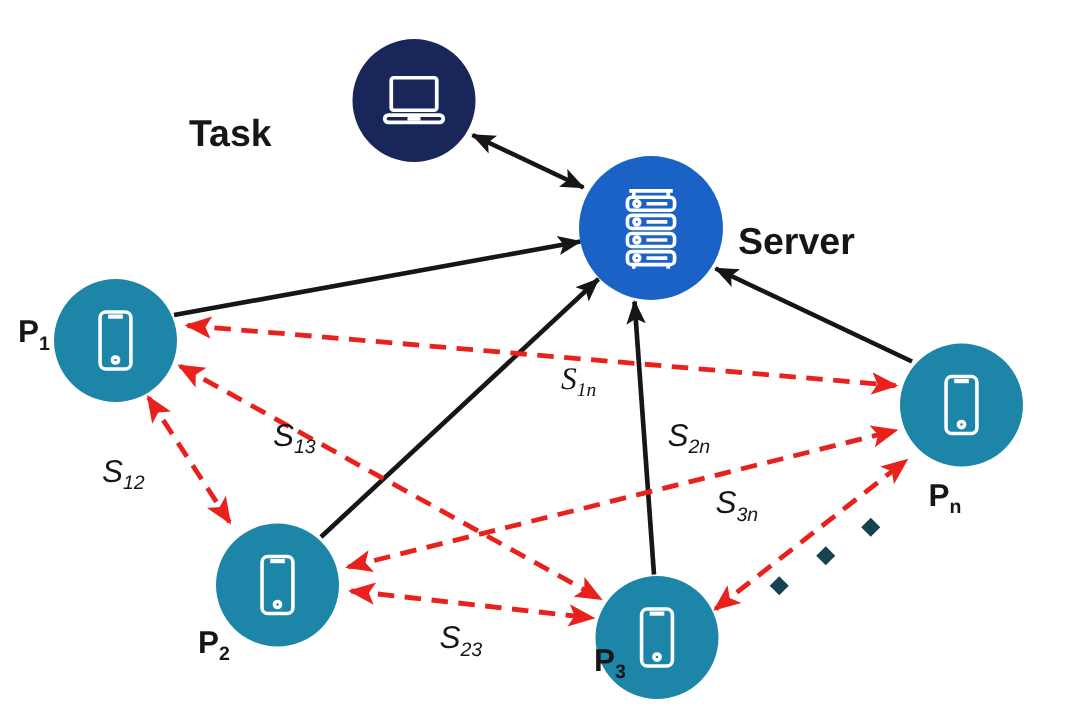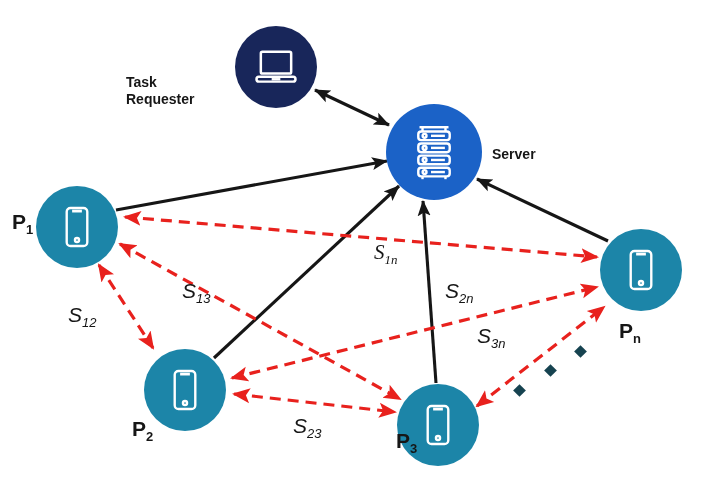--- a/index.html
+++ b/index.html
@@ -20,21 +20,21 @@
   .node{position:absolute; border-radius:50%; z-index:2; display:flex; align-items:center; justify-content:center;}
   .node svg{display:block;}
   .node-tr{left:235px; top:26px;  width:82px; height:82px; background:var(--navy);}
   .node-sv{left:386px; top:104px; width:96px; height:96px; background:var(--blue);}
   .node-p {width:82px; height:82px; background:var(--teal);}
   .node-p1{left:36px;  top:186px;}
   .node-p2{left:144px; top:349px;}
   .node-p3{left:397px; top:384px;}
   .node-pn{left:600px; top:229px;}
   .lbl{position:absolute; z-index:3; color:var(--ink); white-space:nowrap;}
-  .lbl-bold{font-weight:bold; font-size:14px; line-height:1.22;}
+  .lbl-bold{font-weight:bold; font-size:25px; line-height:1.22;text-align:center;}
   .plbl{font-weight:bold; font-size:21px;}
   .plbl sub, .slbl sub{font-size:13px; line-height:0;}
   .slbl{font-style:italic; font-size:21px;}
   .lbl-tr{left:126px; top:74px;}
   .lbl-sv{left:492px; top:146px;}
   .lbl-p1{left:12px;  top:210px;}
   .lbl-p2{left:132px; top:417px;}
   .lbl-p3{left:385px; top:429px;margin-left:11px;}
   .lbl-pn{left:619px; top:319px;}
   .lbl-s12{left:68px;  top:303px;}
@@ -145,21 +145,20 @@
       <g fill="none" stroke="#FFFFFF" stroke-width="2.2">
         <rect x="14.5" y="6.5" width="19" height="35" rx="3.5"></rect>
         <circle cx="24" cy="36" r="1.9"></circle>
       </g>
       <rect x="19.5" y="8" width="9" height="2.6" fill="#FFFFFF"></rect>
     </svg>
   </div>
 
   <div class="lbl lbl-bold lbl-tr">
     <span>Task</span><br>
-    <span>Requester</span>
   </div>
   <div class="lbl lbl-bold lbl-sv"><span>Server</span></div>
 
   <div class="lbl plbl lbl-p1"><span>P</span><sub>1</sub></div>
   <div class="lbl plbl lbl-p2"><span>P</span><sub>2</sub></div>
   <div class="lbl plbl lbl-p3"><span>P</span><sub>3</sub></div>
   <div class="lbl plbl lbl-pn"><span>P</span><sub>n</sub></div>
 
   <div class="lbl slbl lbl-s12"><span>S</span><sub>12</sub></div>
   <div class="lbl slbl lbl-s13"><span>S</span><sub>13</sub></div>

